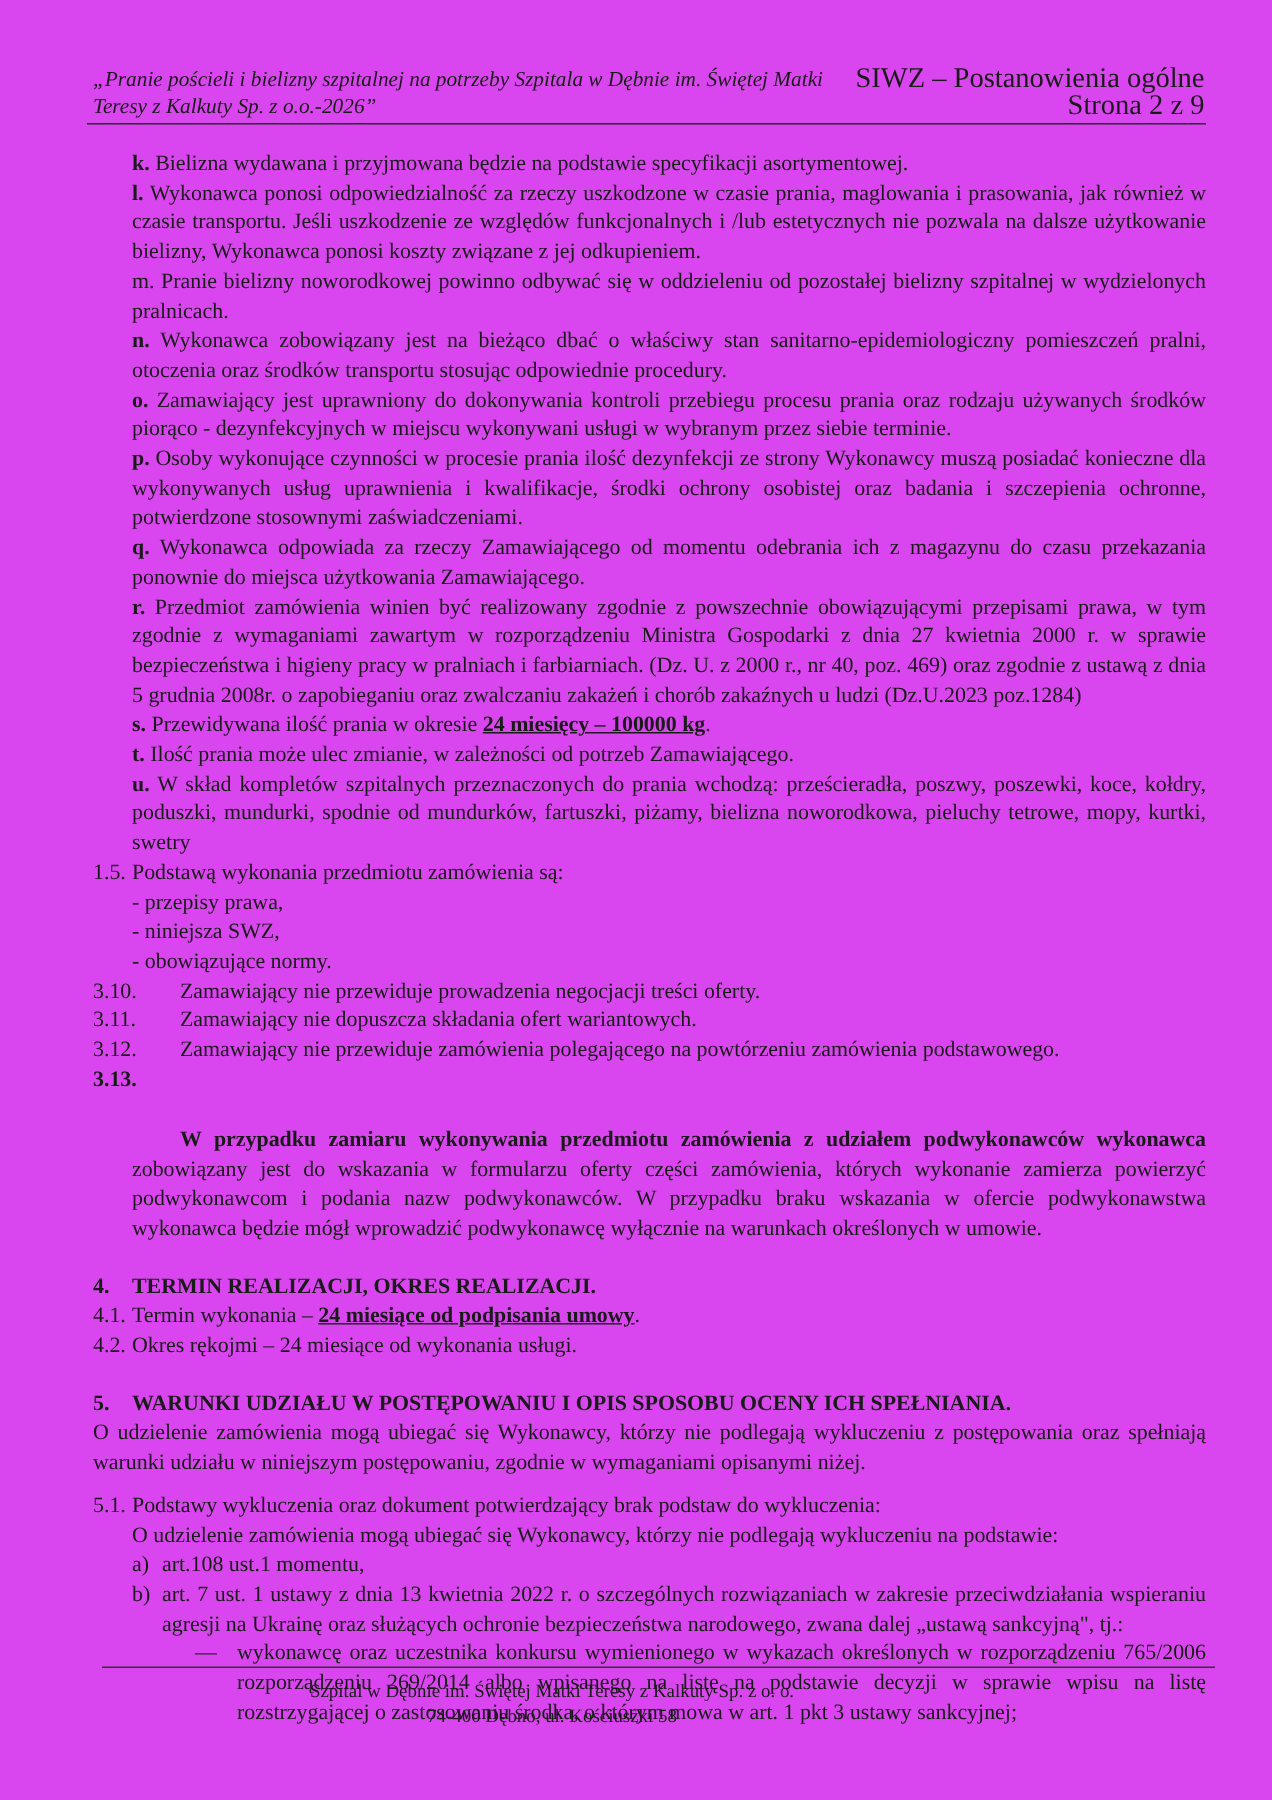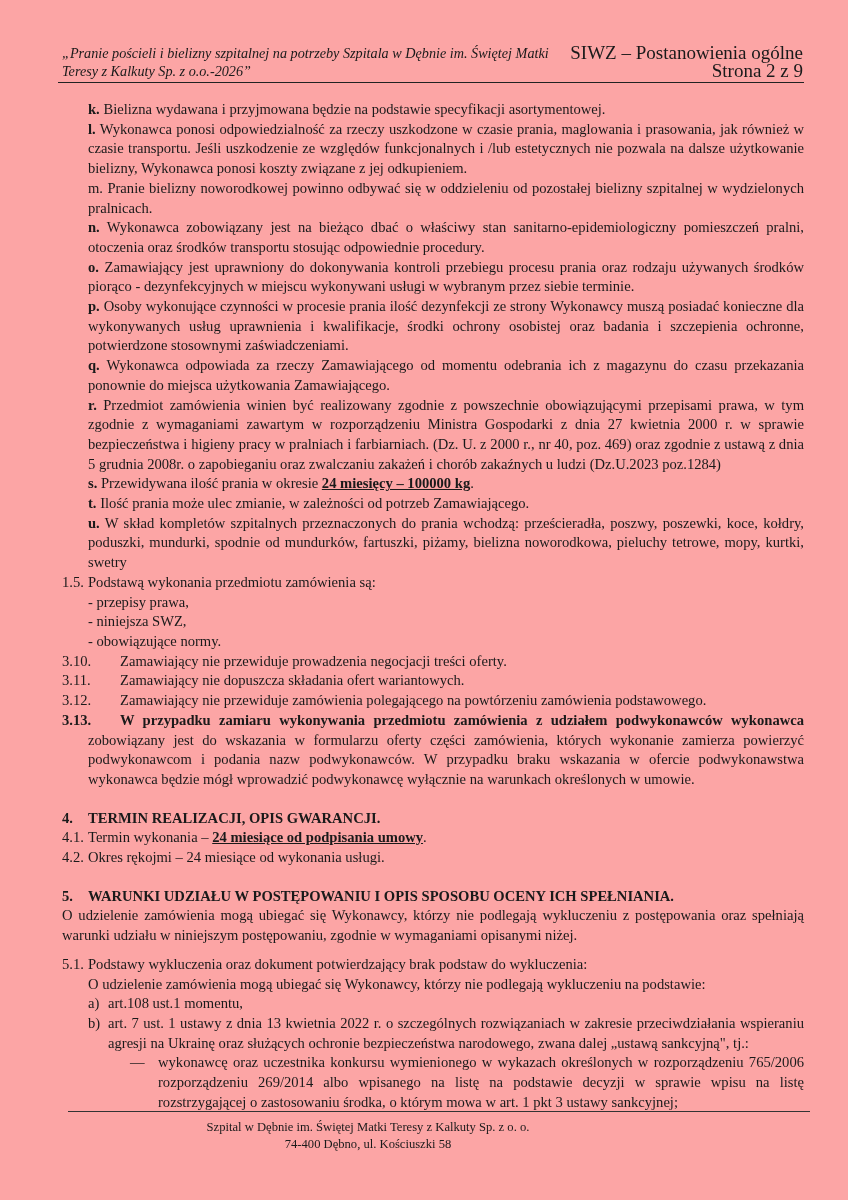--- a/index.html
+++ b/index.html
@@ -1,18 +1,18 @@
 <!DOCTYPE html>
 <html><head>
 <meta charset="utf-8">
 <style>
   html, body { margin:0; padding:0; background:#ffffff; }
   body { width:848px; height:1200px; position:relative; overflow:hidden;
          font-family:"Liberation Serif", serif; color:#1a1a1a; }
-  .page { position:absolute; left:0; top:0; width:848px; height:1200px; background:#fca5a5; }
+  .page { position:absolute; left:0; top:0; width:848px; height:1200px; background:#d946ef; }
   .hdr { position:absolute; left:62px; top:44px; width:741px; }
   .hdr-left { position:absolute; left:0; top:0; width:520px; font-style:italic; font-size:14.2px; line-height:18px; }
   .hdr-right { position:absolute; right:0; top:0; text-align:right; font-size:19px; line-height:18px; }
   .hdr-rule { position:absolute; left:58px; top:82px; width:746px; height:0; border-top:1.4px solid #222; }
   .body { position:absolute; left:62px; top:100px; width:742px; font-size:14.6px; line-height:19.7px; text-align:justify; }
   .p { margin:0; }
   .item { padding-left:26px; }
   .item .lt { font-weight:bold; }
   .sub { display:flex; }
   .sub .num { width:26px; flex:0 0 auto; }
@@ -85,26 +85,26 @@
         <span class="num">3.11.</span>
         <span class="txt">Zamawiający nie dopuszcza składania ofert wariantowych.</span>
       </div>
     <div class="ss">
         <span class="num">3.12.</span>
         <span class="txt">Zamawiający nie przewiduje zamówienia polegającego na powtórzeniu zamówienia podstawowego.</span>
       </div>
     <div class="ss wrap">
       <div class="first">
           <span class="num" style="width:58px;flex:0 0 auto;">3.13.</span>
-          <span class="txt" style="flex:1;text-align-last:justify;">W przypadku zamiaru wykonywania przedmiotu zamówienia z udziałem podwykonawców wykonawca</span>
+          <span class="txt" style="flex:1;text-align-last:justify;margin-top:40px;">W przypadku zamiaru wykonywania przedmiotu zamówienia z udziałem podwykonawców wykonawca</span>
         </div>
       <div class="cont">zobowiązany jest do wskazania w formularzu oferty części zamówienia, których wykonanie zamierza powierzyć podwykonawcom i podania nazw podwykonawców. W przypadku braku wskazania w ofercie podwykonawstwa wykonawca będzie mógł wprowadzić podwykonawcę wyłącznie na warunkach określonych w umowie.</div>
     </div>
 
-    <div class="sec"><span class="n">4.</span><span>TERMIN REALIZACJI, OPIS  GWARANCJI.</span></div>
+    <div class="sec"><span class="n">4.</span><span>TERMIN REALIZACJI, OKRES  REALIZACJI.</span></div>
     <div class="sub">
         <span class="num">4.1.</span>
         <span class="txt"><span>Termin wykonania – </span><b>24 miesiące od podpisania umowy</b><span>.</span></span>
       </div>
     <div class="sub">
         <span class="num">4.2.</span>
         <span class="txt">Okres rękojmi – 24 miesiące od wykonania usługi.</span>
       </div>
 
     <div class="sec"><span class="n">5.</span><span>WARUNKI UDZIAŁU W POSTĘPOWANIU I OPIS SPOSOBU OCENY ICH SPEŁNIANIA.</span></div>

